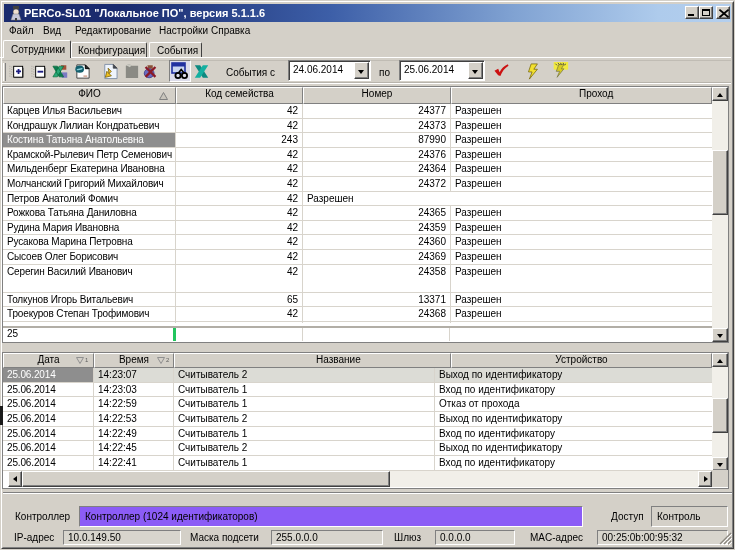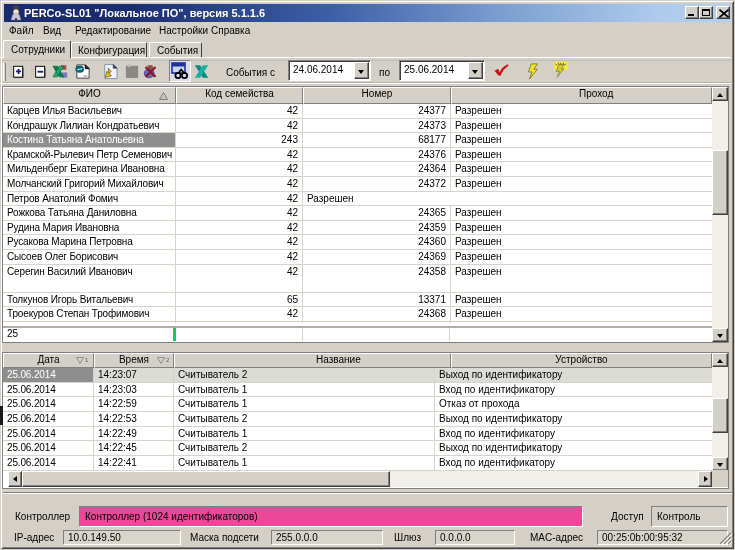--- a/index.html
+++ b/index.html
@@ -223,21 +223,21 @@
       </div>
       <div class="grow" style="height:14.6px;line-height:13.5px">
         <div class="c1" style="width:173px">Кондрашук Лилиан Кондратьевич</div>
         <div class="num" style="width:127px">42</div>
         <div class="num" style="width:148px">24373</div>
         <div style="width:261px;border-right:none">Разрешен</div>
       </div>
       <div class="grow" style="height:14.6px;line-height:13.5px">
         <div class="c1 sel" style="width:173px">Костина Татьяна Анатольевна</div>
         <div class="num" style="width:127px">243</div>
-        <div class="num" style="width:148px">68177</div>
+        <div class="num" style="width:148px">87990</div>
         <div style="width:261px;border-right:none">Разрешен</div>
       </div>
       <div class="grow" style="height:14.6px;line-height:13.5px">
         <div class="c1" style="width:173px">Крамской-Рылевич Петр Семенович</div>
         <div class="num" style="width:127px">42</div>
         <div class="num" style="width:148px">24376</div>
         <div style="width:261px;border-right:none">Разрешен</div>
       </div>
       <div class="grow" style="height:14.6px;line-height:13.5px">
         <div class="c1" style="width:173px">Мильденберг Екатерина Ивановна</div>
@@ -399,21 +399,21 @@
     </div>
   <div class="thumb" style="right:0;top:45px;width:16px;height:35px"></div>
   <div class="abs" style="right:0;bottom:1px;width:16px;height:17px;background:#d4d0c8"></div>
 </div>
 
 <div class="abs" style="left:0px;top:406px;width:3px;height:19px;background:#1a1a1a"></div>
 
 <div class="abs" id="status" style="left:0px;top:500px;width:735px;height:50px;">
   <div class="abs" style="left:3px;top:-8px;width:729px;height:2px;border-top:1px solid #808080;border-bottom:1px solid #fff"></div>
   <span class="slabel" style="left:15px;top:11px">Контроллер</span>
-  <div class="sfield" style="left:79px;top:6px;width:504px;height:21px;background:#ec4899">
+  <div class="sfield" style="left:79px;top:6px;width:504px;height:21px;background:#8b5cf6">
       <span style="position:absolute;left:5px;top:4px">Контроллер (1024 идентификаторов)</span>
     </div>
   <span class="slabel" style="left:611px;top:11px">Доступ</span>
   <div class="sfield" style="left:651px;top:6px;width:77px;height:21px;background:#d4d0c8">
       <span style="position:absolute;left:5px;top:4px">Контроль</span>
     </div>
 
   <span class="slabel" style="left:14px;top:32px">IP-адрес</span>
   <div class="sfield" style="left:63px;top:30px;width:118px;height:15px">
       <span style="position:absolute;left:4px;top:1px">10.0.149.50</span>

